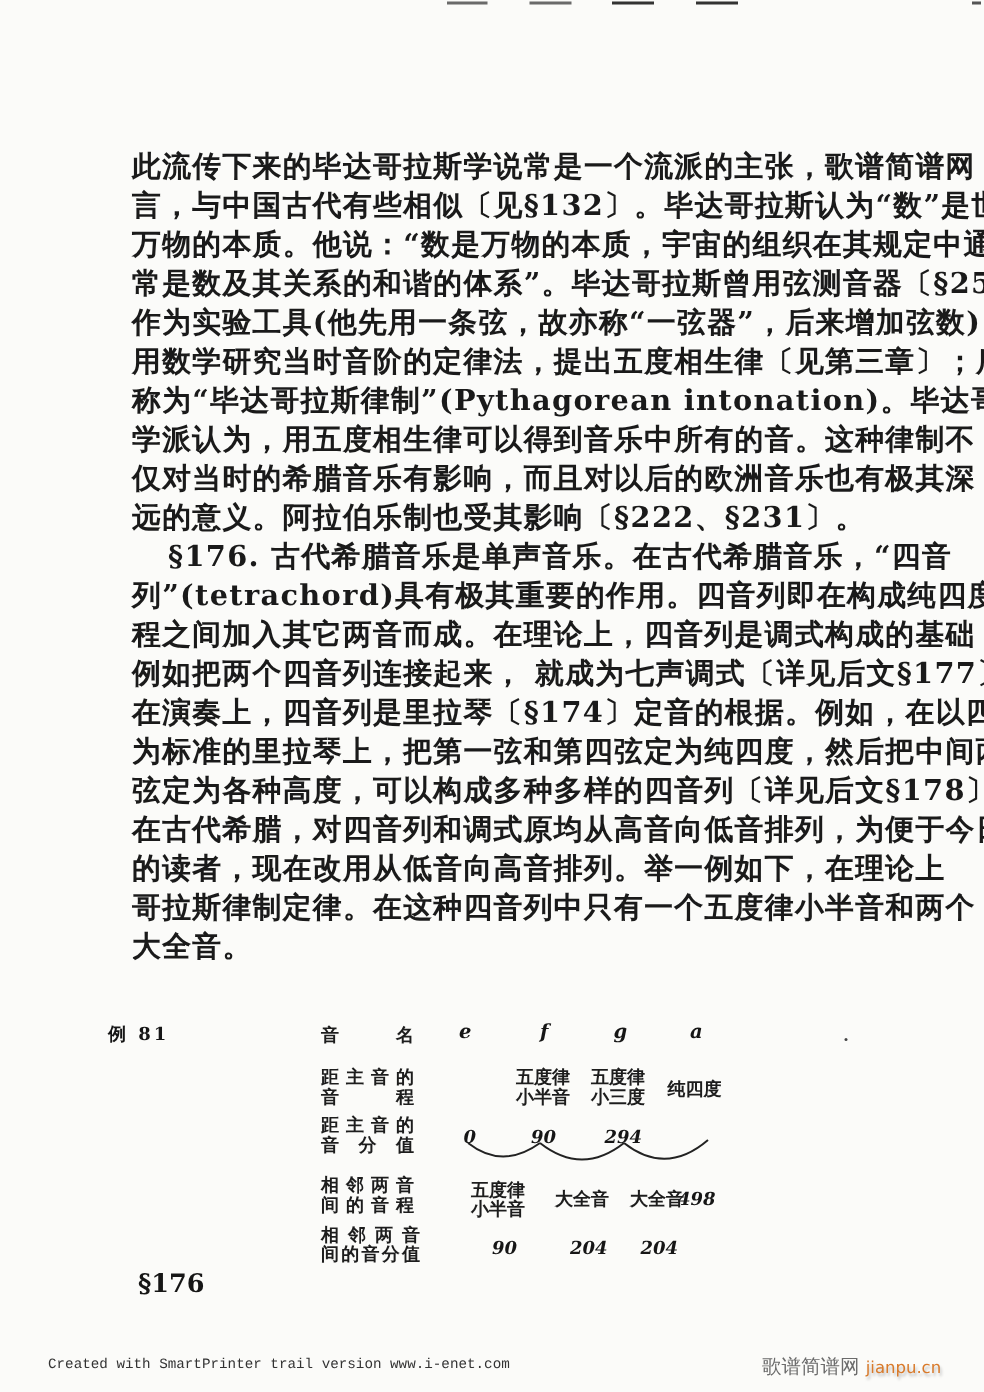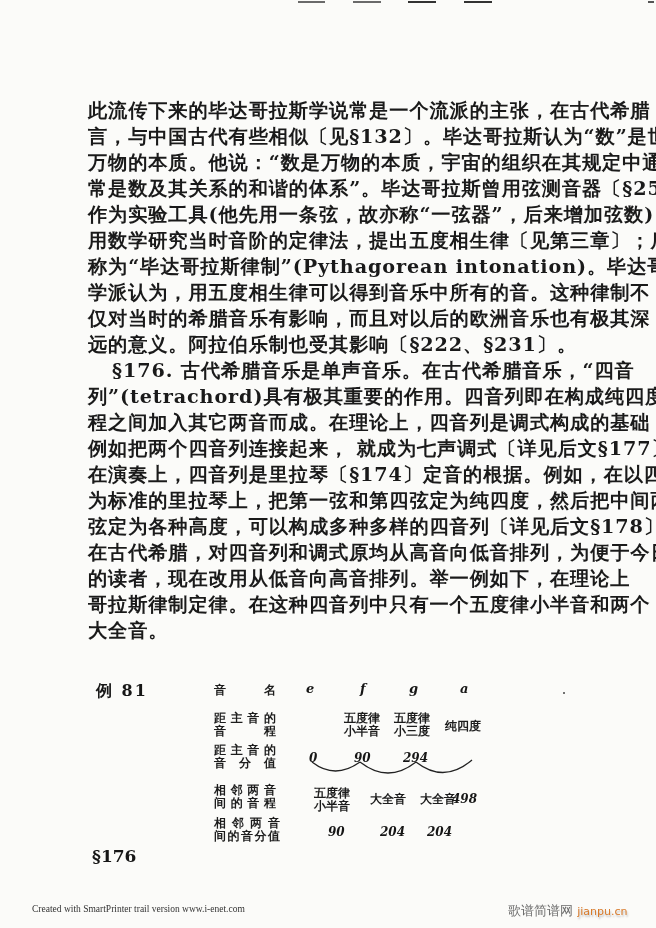--- a/index.html
+++ b/index.html
@@ -21,22 +21,22 @@
       position: absolute;
       left: 0; white-space: nowrap;
       font-size: 19.2px; line-height: 22px;
       letter-spacing: 0.9px;
       font-weight: bold;
       color: #1a1a1a;
     }
     .line.indent { left: 24px; }
 
     .example-label {
-      position: absolute; left: 96px; top: 681px;
-      font-size: 16px; font-weight: bold; letter-spacing: 2px;
+      position: absolute; left: 72px; top: 681px;
+      font-size: 12px; font-weight: bold; letter-spacing: 2px;
     }
     .tbl-label {
       position: absolute; left: 214px;
       font-size: 12px; font-weight: bold; line-height: 13px;
       width: 62px; text-align: justify; text-align-last: justify;
       color: #1d1d1d;
     }
     .tbl-label span { display: block; text-align-last: justify; }
     .note {
       position: absolute; font-size: 13px; font-style: italic; font-weight: bold;
@@ -50,21 +50,21 @@
     .num {
       position: absolute; font-size: 12px; font-style: italic; font-weight: bold;
     }
     .arcs { position: absolute; left: 310px; top: 758px; }
     .section-footer {
       position: absolute; left: 92px; top: 846px;
       font-size: 17px; font-weight: bold;
     }
     .watermark-left {
       position: absolute; left: 32px; top: 904px;
-      font-family: Liberation Serif, serif; font-size: 9.5px; color: #333;
+      font-family: Liberation Mono, monospace; font-size: 9.5px; color: #333;
     }
     .watermark-right {
       position: absolute; left: 508px; top: 902px;
       font-size: 13px; color: #6b6b6b;
     }
     .watermark-right .domain {
       font-family: "DejaVu Sans", sans-serif; color: #d97a2a; font-size: 11px;
       text-shadow: 1px 2px 2px #bbb;
     }
     .dot { position: absolute; width: 2px; height: 2px; background: #444; border-radius: 1px; }
@@ -75,21 +75,21 @@
 <div class="top-marks">
   <div class="top-mark" style="left:298px;width:27px;"></div>
   <div class="top-mark" style="left:353px;width:28px;"></div>
   <div class="top-mark" style="left:408px;width:28px;background:#333;"></div>
   <div class="top-mark" style="left:464px;width:28px;background:#333;"></div>
   <div class="top-mark" style="left:648px;width:6px;background:#555;"></div>
 </div>
 
 <div class="page-text">
 
-  <div class="line" style="top:0px">此流传下来的毕达哥拉斯学说常是一个流派的主张，在古代希腊</div>
+  <div class="line" style="top:0px">此流传下来的毕达哥拉斯学说常是一个流派的主张，歌谱简谱网</div>
   <div class="line" style="top:26px">言，与中国古代有些相似〔见§132〕。毕达哥拉斯认为“数”是世界</div>
   <div class="line" style="top:52px">万物的本质。他说：“数是万物的本质，宇宙的组织在其规定中通</div>
   <div class="line" style="top:78px">常是数及其关系的和谐的体系”。毕达哥拉斯曾用弦测音器〔§25〕</div>
   <div class="line" style="top:104px">作为实验工具(他先用一条弦，故亦称“一弦器”，后来增加弦数)，</div>
   <div class="line" style="top:130px">用数学研究当时音阶的定律法，提出五度相生律〔见第三章〕；后世</div>
   <div class="line" style="top:156px">称为“毕达哥拉斯律制”(Pythagorean intonation)。毕达哥拉斯</div>
   <div class="line" style="top:182px">学派认为，用五度相生律可以得到音乐中所有的音。这种律制不</div>
   <div class="line" style="top:208px">仅对当时的希腊音乐有影响，而且对以后的欧洲音乐也有极其深</div>
   <div class="line" style="top:234px">远的意义。阿拉伯乐制也受其影响〔§222、§231〕。</div>
 

